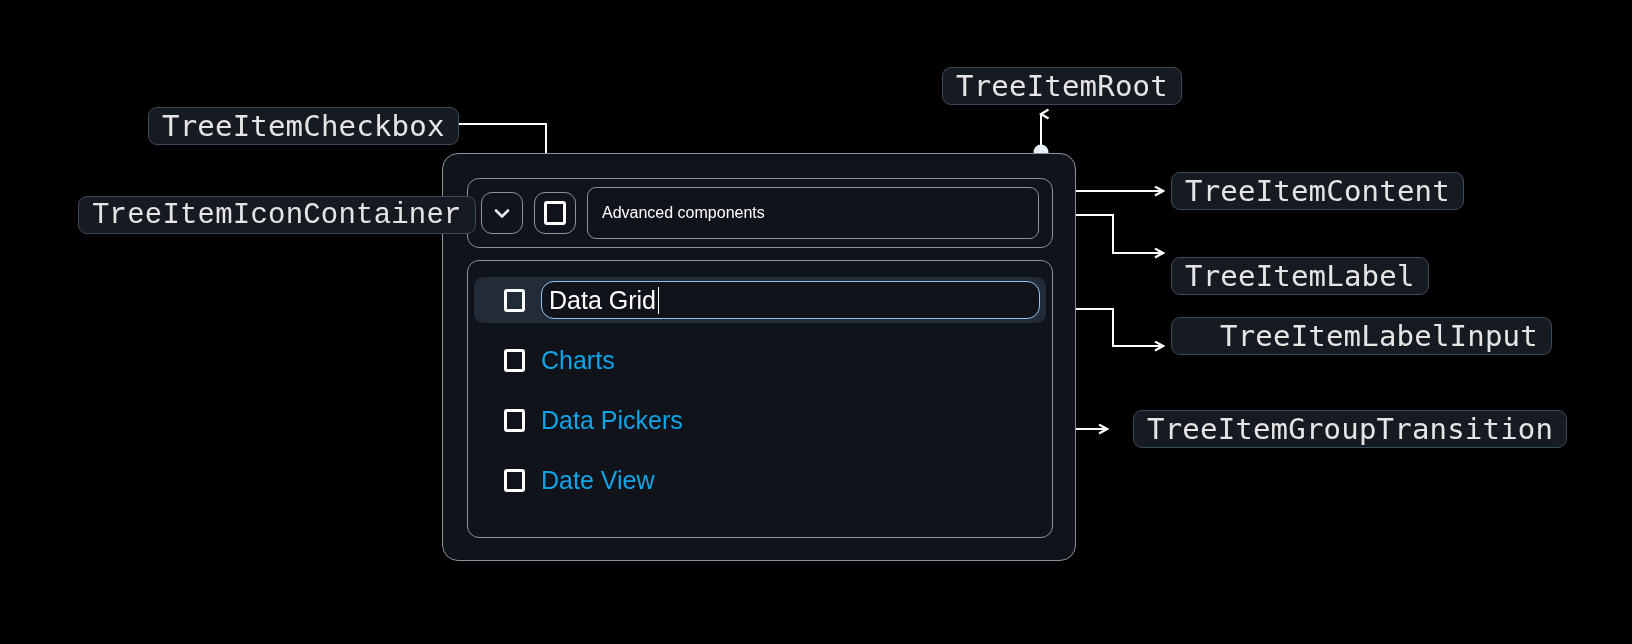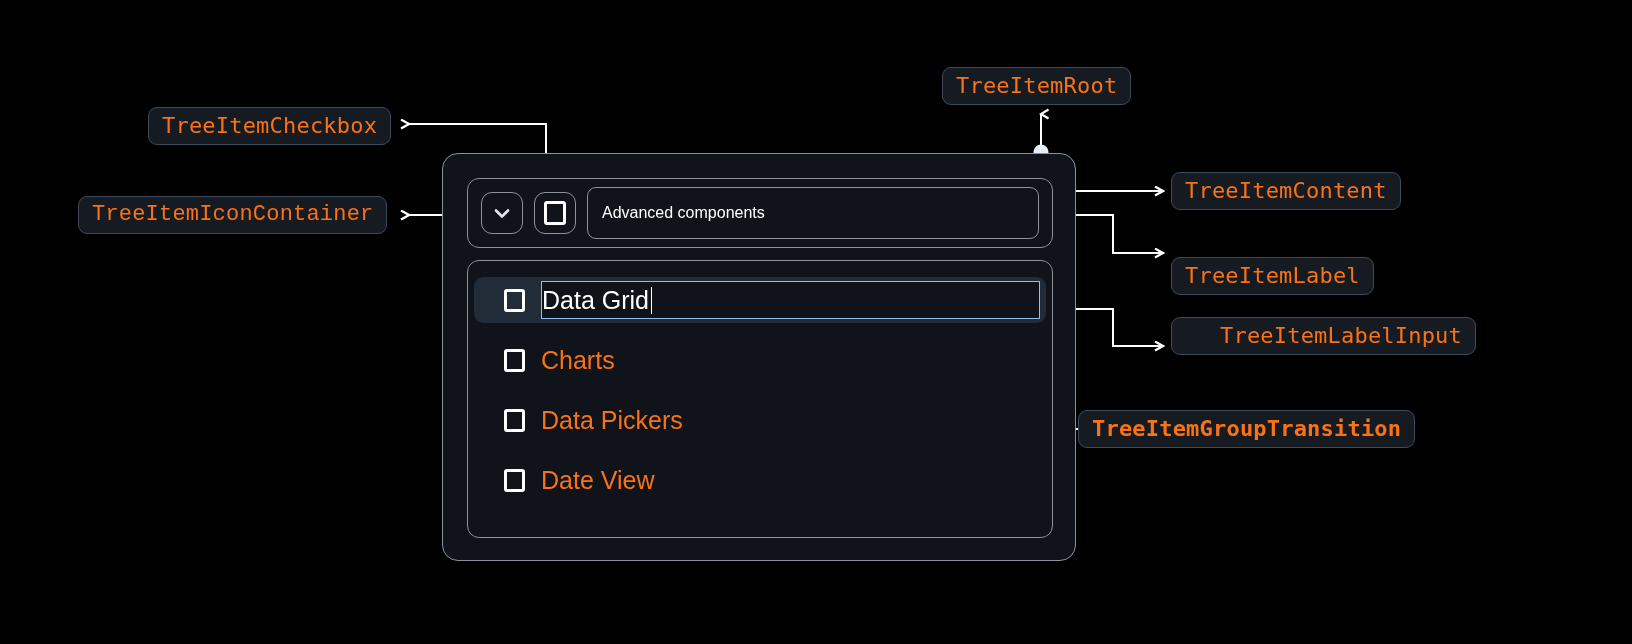--- a/index.html
+++ b/index.html
@@ -16,23 +16,23 @@
     font-family: "Liberation Sans", sans-serif;
   }
 
   
   .badge {
     position: absolute;
     box-sizing: border-box;
     background: #161b22;
     border: 1px solid #3d4a5c;
     border-radius: 9px;
-    color: #f97316;
+    color: #e5e5e5;
     font-family: "DejaVu Sans Mono", "Liberation Mono", monospace;
-    font-size: 22px;
+    font-size: 29px;
     letter-spacing: 0.2px;
     line-height: 1;
     display: flex;
     align-items: center;
     justify-content: center;
     padding: 0 13px;
     height: 38px;
     white-space: nowrap;
   }
 
@@ -145,34 +145,35 @@
   }
   .row-cb {
     width: 21px;
     height: 23px;
     box-sizing: border-box;
     border: 3px solid #ffffff;
     border-radius: 3px;
     flex: 0 0 auto;
   }
   .row-label {
-    color: #f97316;
+    color: #0ea5e9;
     font-size: 25px;
     line-height: 1;
   }
   .row-input {
     flex: 1 1 auto;
     margin-right: 6px;
     height: 38px;
     box-sizing: border-box;
     border: 1.5px solid #8ec1f0;
-    border-radius: 0;
-    background: #10141a;
-    display: flex;
-    align-items: center;
+    border-radius: 13px;
+    background: #10141a;
+    display: flex;
+    align-items: center;
+    padding-left: 7px;
     color: #ffffff;
     font-size: 25px;
     position: relative;
   }
   .caret {
     display: inline-block;
     width: 1.5px;
     height: 27px;
     background: #ffffff;
     margin-left: 2px;
@@ -276,15 +277,15 @@
   <div class="badge" style="left:78px; top:196px;font-family:Liberation Mono, monospace;">TreeItemIconContainer</div>
 
   <div class="badge" style="left:942px; top:67px;">TreeItemRoot</div>
 
   <div class="badge" style="left:1171px; top:172px;text-align:right;">TreeItemContent</div>
 
   <div class="badge" style="left:1171px; top:234px;margin-top:23px;">TreeItemLabel</div>
 
   <div class="badge" style="left:1171px; top:317px;padding-left:48px;">TreeItemLabelInput</div>
 
-  <div class="badge" style="left:1078px; top:410px;font-weight:bold;">TreeItemGroupTransition</div>
+  <div class="badge" style="left:1133px; top:410px;">TreeItemGroupTransition</div>
 
 </div>
 
 </body></html>

